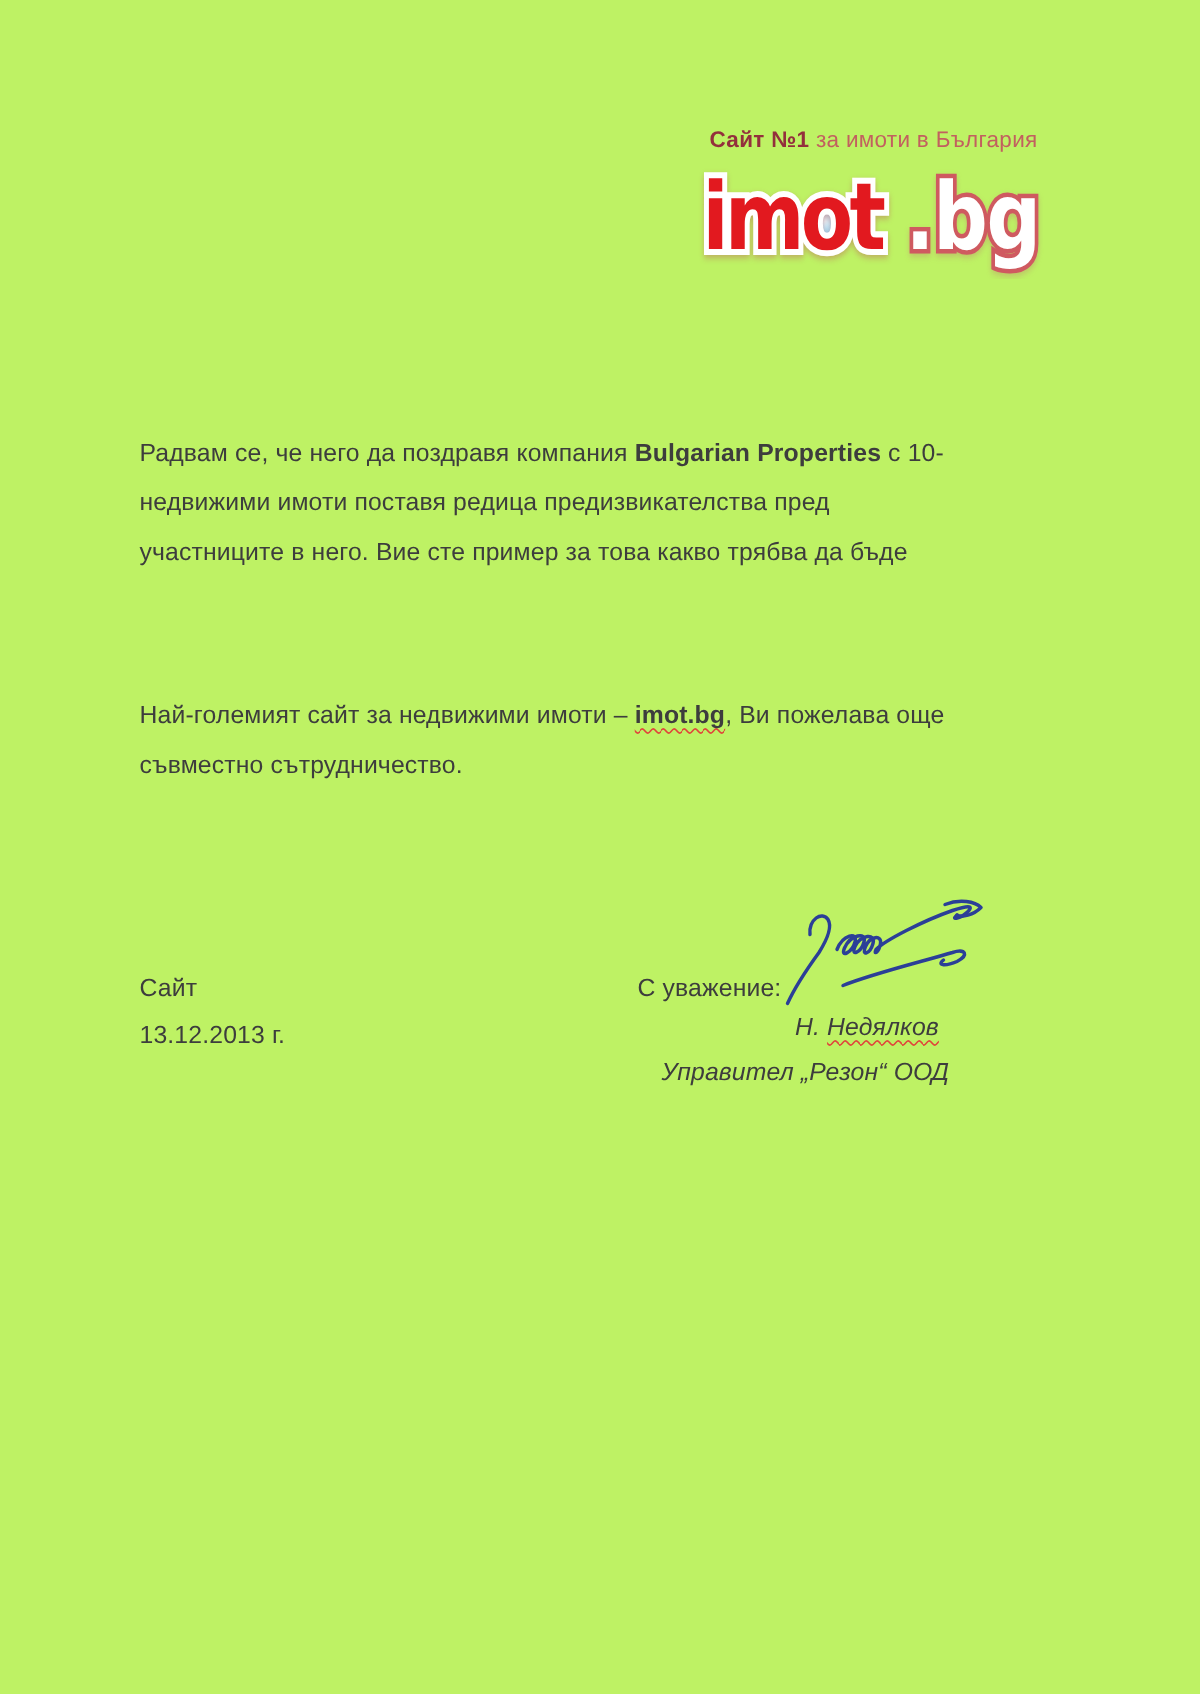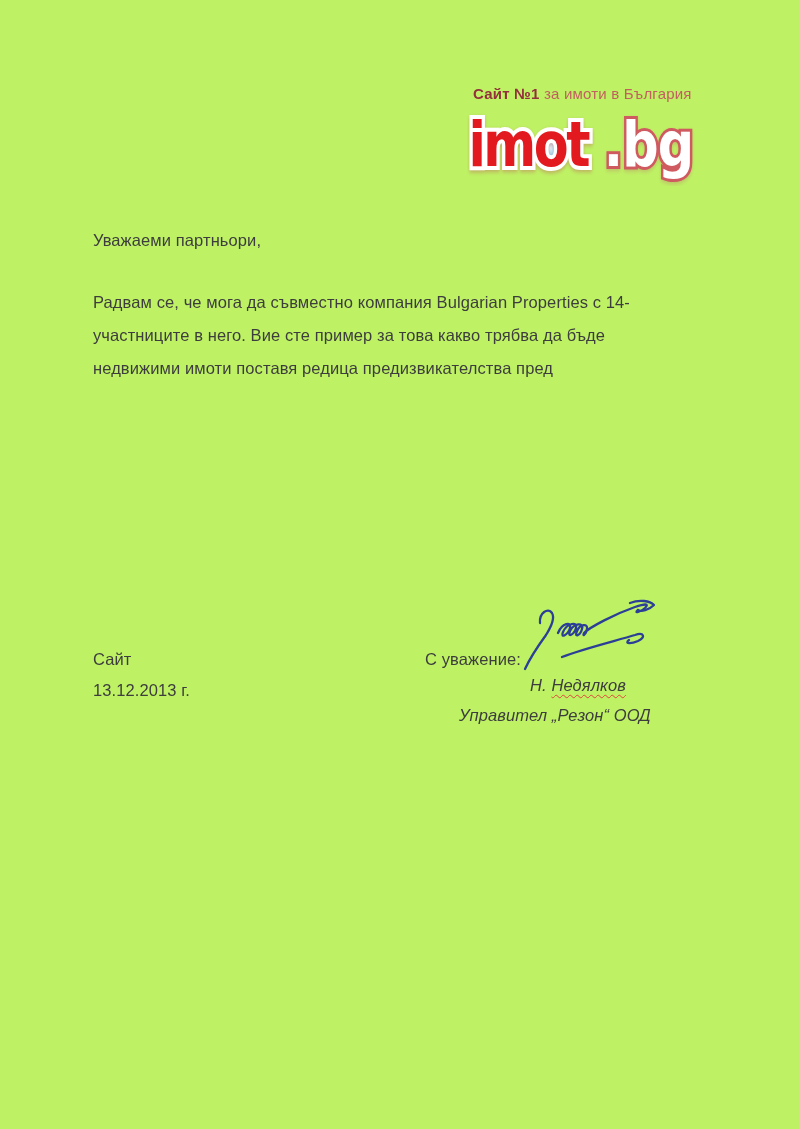--- a/index.html
+++ b/index.html
@@ -7,21 +7,21 @@
   .page {
     position:relative;
     width:800px; height:1129px;
     background:#bef264;
     font-family:"Liberation Sans", sans-serif;
     color:#3d3d3d;
     overflow:hidden;
   }
   .abs { position:absolute; }
   .line { line-height:33px; font-size:16.5px; white-space:nowrap; letter-spacing:0.1px; }
-  .b { font-weight:normal;margin-top:16px; }
+  .b { font-weight:bold;margin-top:16px; }
   .i { font-style:italic; }
   .sp {
     text-decoration-line:underline;
     text-decoration-style:wavy;
     text-decoration-color:#e0453a;
     text-decoration-thickness:1px;
     text-underline-offset:3px;
   }
   .tagline { font-size:15px; white-space:nowrap; letter-spacing:0.2px; }
   .tagline .t-bold { font-weight:bold; color:#93303c; }
@@ -46,44 +46,43 @@
         <stop offset="100%" stop-color="#5fa9d6"></stop>
       </radialGradient>
     </defs>
     <g transform="scale(0.82,1)" font-family="DejaVu Sans, sans-serif" font-weight="bold" font-size="62">
       <circle cx="119.5" cy="53" r="11" fill="url(#odot)"></circle>
       <text x="20" y="70" letter-spacing="-3" fill="#e2191f" stroke="#ffffff" stroke-width="8" paint-order="stroke" style="filter:drop-shadow(0 2px 2px rgba(190,90,90,0.45));">imot</text>
       <text x="185" y="70" letter-spacing="-1" fill="#ffffff" stroke="#cf5a60" stroke-width="6" paint-order="stroke" style="filter:drop-shadow(0 2px 2px rgba(190,110,110,0.35));">.bg</text>
     </g>
   </svg>
 
-  <div class="abs" style="left:93px; top:224px;">
-    <div class="line">Уважаеми партньори,</div>
-  </div>
 
   <div class="abs" style="left:93px; top:286px;">
-    <div class="line"><span>Радвам се, че мога да съвместно компания </span><span class="b">Bulgarian Properties</span><span> с 14-</span></div>
+    <div class="line"><span>Радвам се, че него да поздравя компания </span><span class="b">Bulgarian Properties</span><span> с 10-</span></div>
+    <div class="line">недвижими имоти поставя редица предизвикателства пред</div>
     <div class="line">участниците в него. Вие сте пример за това какво трябва да бъде</div>
-    <div class="line">недвижими имоти поставя редица предизвикателства пред</div>
   </div>
 
   <div class="abs" style="left:93px; top:461px;">
+    <div class="line"><span>Най-големият сайт за недвижими имоти – </span><span class="b sp">imot.bg</span><span>, Ви пожелава още</span></div>
+    <div class="line">съвместно сътрудничество.</div>
   </div>
 
   <div class="abs line" style="left:93px; top:643px;">Сайт</div>
   <div class="abs line" style="left:93px; top:674px;">13.12.2013 г.</div>
 
   <div class="abs line" style="left:425px; top:643px;text-align:right;">С уважение:</div>
 
   <svg class="sig-svg" width="150" height="85" viewBox="0 0 150 85">
     <g fill="none" stroke="#2b3f97" stroke-width="2.3" stroke-linecap="round" stroke-linejoin="round">
       <path d="M20,26 C19,16 28,10 32,16 C35,21 31,30 26,38 C18,49 10,61 5,72"></path>
       <path d="M38,36 C42,26 52,24 50,31 C48,38 40,42 43,35 C47,26 58,24 56,31 C54,38 47,41 50,34 C54,26 64,25 62,32 C60,39 54,41 57,34 C60,27 68,26 67,32 C66,38 62,40 64,36 C70,30 95,17 115,10 C124,7 130,6 125,11 C121,15 113,17 118,13"></path>
       <path d="M110,6 C120,2 130,4 134,8 C129,13 121,15 118,13"></path>
       <path d="M42,60 C62,52 95,44 115,38 C124,35 126,40 118,44 C111,47 104,47 109,43"></path>
     </g>
   </svg>
 
   <div class="abs line" style="left:530px; top:669px;font-style:italic;"><span>Н. </span><span class="sp">Недялков</span></div>
 
-  <div class="abs line i" style="left:459px; top:699px;">Управител „Резон“ ООД</div>
+  <div class="abs line i" style="left:441px; top:699px;">Управител „Резон“ ООД</div>
 
 </div>
 
 </body></html>

